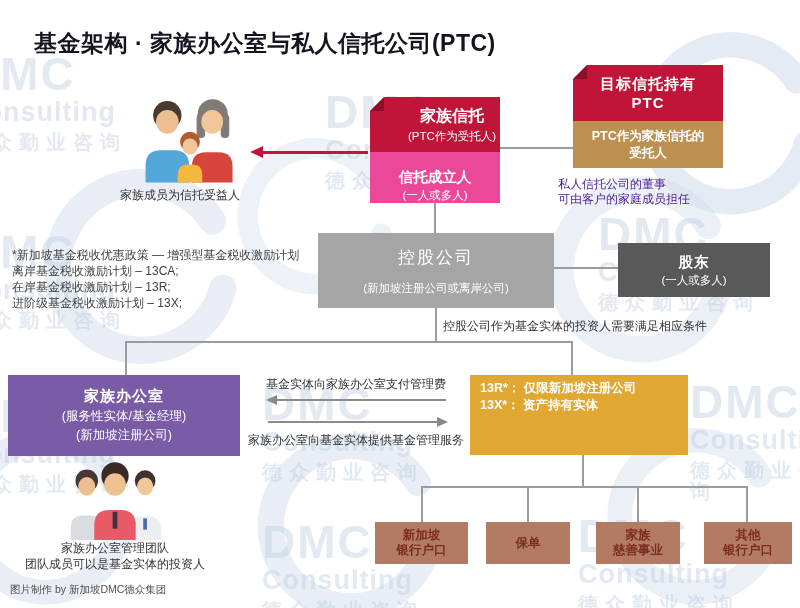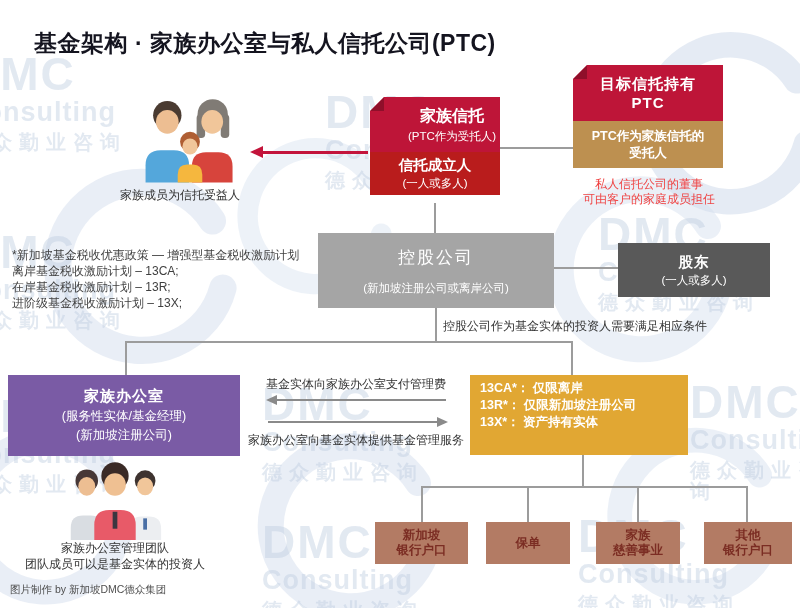--- a/index.html
+++ b/index.html
@@ -23,30 +23,30 @@
 
   .node { display:flex; flex-direction:column; align-items:center; justify-content:center; text-align:center; color:#fff; }
 
   .fold-cut { clip-path:polygon(14px 0, 100% 0, 100% 100%, 0 100%, 0 14px); position:relative; }
   .fold-tri { position:absolute; left:0; top:0; width:14px; height:14px; clip-path:polygon(100% 0,0 100%,100% 100%); }
 
   .ft-box { left:370px; top:97px; width:130px; }
   .ft-head { height:55px; background:#be1538;padding-left:34px; }
   .ft-head .t1 { font-size:16px; font-weight:800; }
   .ft-head .t2 { font-size:11.5px; margin-top:2px; }
-  .ft-body { height:43px; background:#b91c1c; }
+  .ft-body { height:51px; background:#ec4899;justify-content:flex-end; }
   .ft-body .t1 { font-size:14.5px; font-weight:800; }
   .ft-body .t2 { font-size:11.5px; margin-top:1px; }
 
   .ptc-box { left:573px; top:65px; width:150px; }
   .ptc-head { height:56px; background:#be1538; }
   .ptc-head .t1,.ptc-head .t2 { font-size:15px; font-weight:800; letter-spacing:1px; }
   .ptc-body { height:47px; background:#bd9050; }
   .ptc-body .t1,.ptc-body .t2 { font-size:12.5px; font-weight:800; }
-  .ptc-note { left:558px; top:177px; width:182px; text-align:center; font-size:12px; color:#ef4444; line-height:15px; }
+  .ptc-note { left:558px; top:177px; width:182px; font-size:12px; color:#4c1d95; line-height:15px; }
 
   .fam-caption { left:95px; top:187px; width:170px; text-align:center; font-size:12px; color:#333; }
 
   .tax-note { left:12px; top:247px; font-size:12px; color:#3f3f3f; line-height:16px; }
 
   .hold-box { left:318px; top:233px; width:236px; height:75px; background:#a5a5a5; }
   .hold-box .t1 { font-size:17px; font-weight:400; letter-spacing:2px;text-align:center; }
   .hold-box .t2 { font-size:11.5px; margin-top:12px; }
 
   .sh-box { left:618px; top:243px; width:152px; height:54px; background:#595959; }
@@ -235,21 +235,20 @@
   </div>
 
   <div class="dg fee-text">基金实体向家族办公室支付管理费</div>
   <div class="gah" style="left:266px;top:395px;border-top:5px solid transparent;border-bottom:5px solid transparent;border-right:11px solid #8a8a8a;z-index:2"></div>
   <div class="garrow" style="left:276px;top:399px;width:170px;z-index:2"></div>
   <div class="garrow" style="left:268px;top:421px;width:170px;z-index:2"></div>
   <div class="gah" style="left:437px;top:417px;border-top:5px solid transparent;border-bottom:5px solid transparent;border-left:11px solid #8a8a8a;z-index:2"></div>
   <div class="dg svc-text">家族办公室向基金实体提供基金管理服务</div>
 
   <div class="dg fe-box" style="position:absolute">
-    <div class="fe-line">13CA*： 仅限离岸</div>
     <div class="fe-line">13R*： 仅限新加坡注册公司</div>
     <div class="fe-line">13X*： 资产持有实体</div>
   </div>
 
   <div class="line" style="left:582px;top:455px;width:2px;height:32px"></div>
   <div class="line" style="left:421px;top:486px;width:327px;height:2px"></div>
   <div class="line" style="left:421px;top:486px;width:2px;height:36px"></div>
   <div class="line" style="left:527px;top:486px;width:2px;height:36px"></div>
   <div class="line" style="left:637px;top:486px;width:2px;height:36px"></div>
   <div class="line" style="left:746px;top:486px;width:2px;height:36px"></div>

